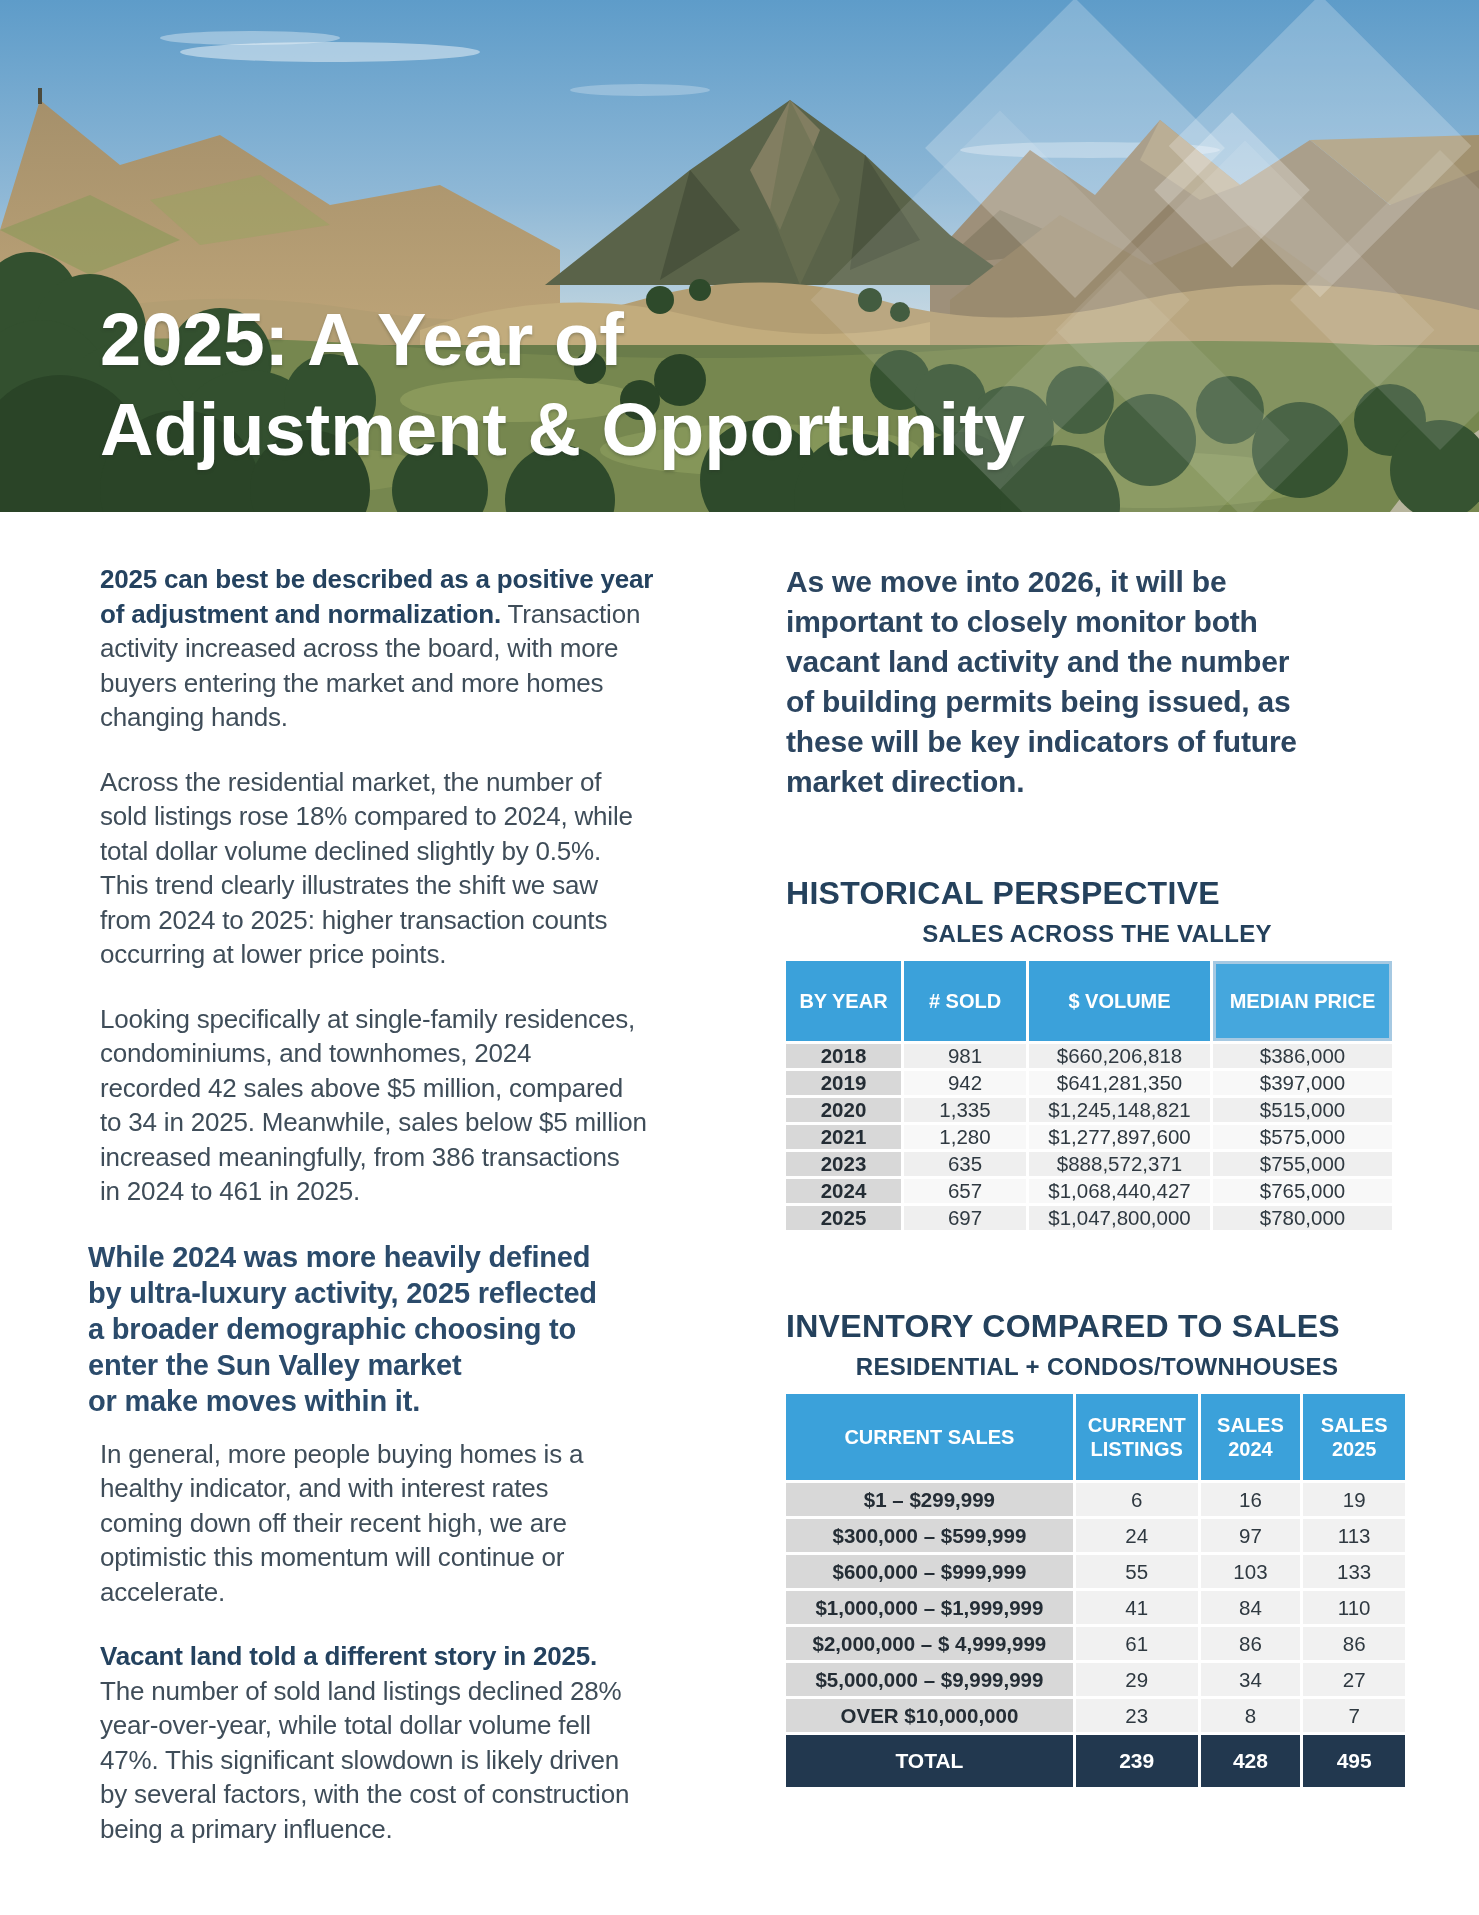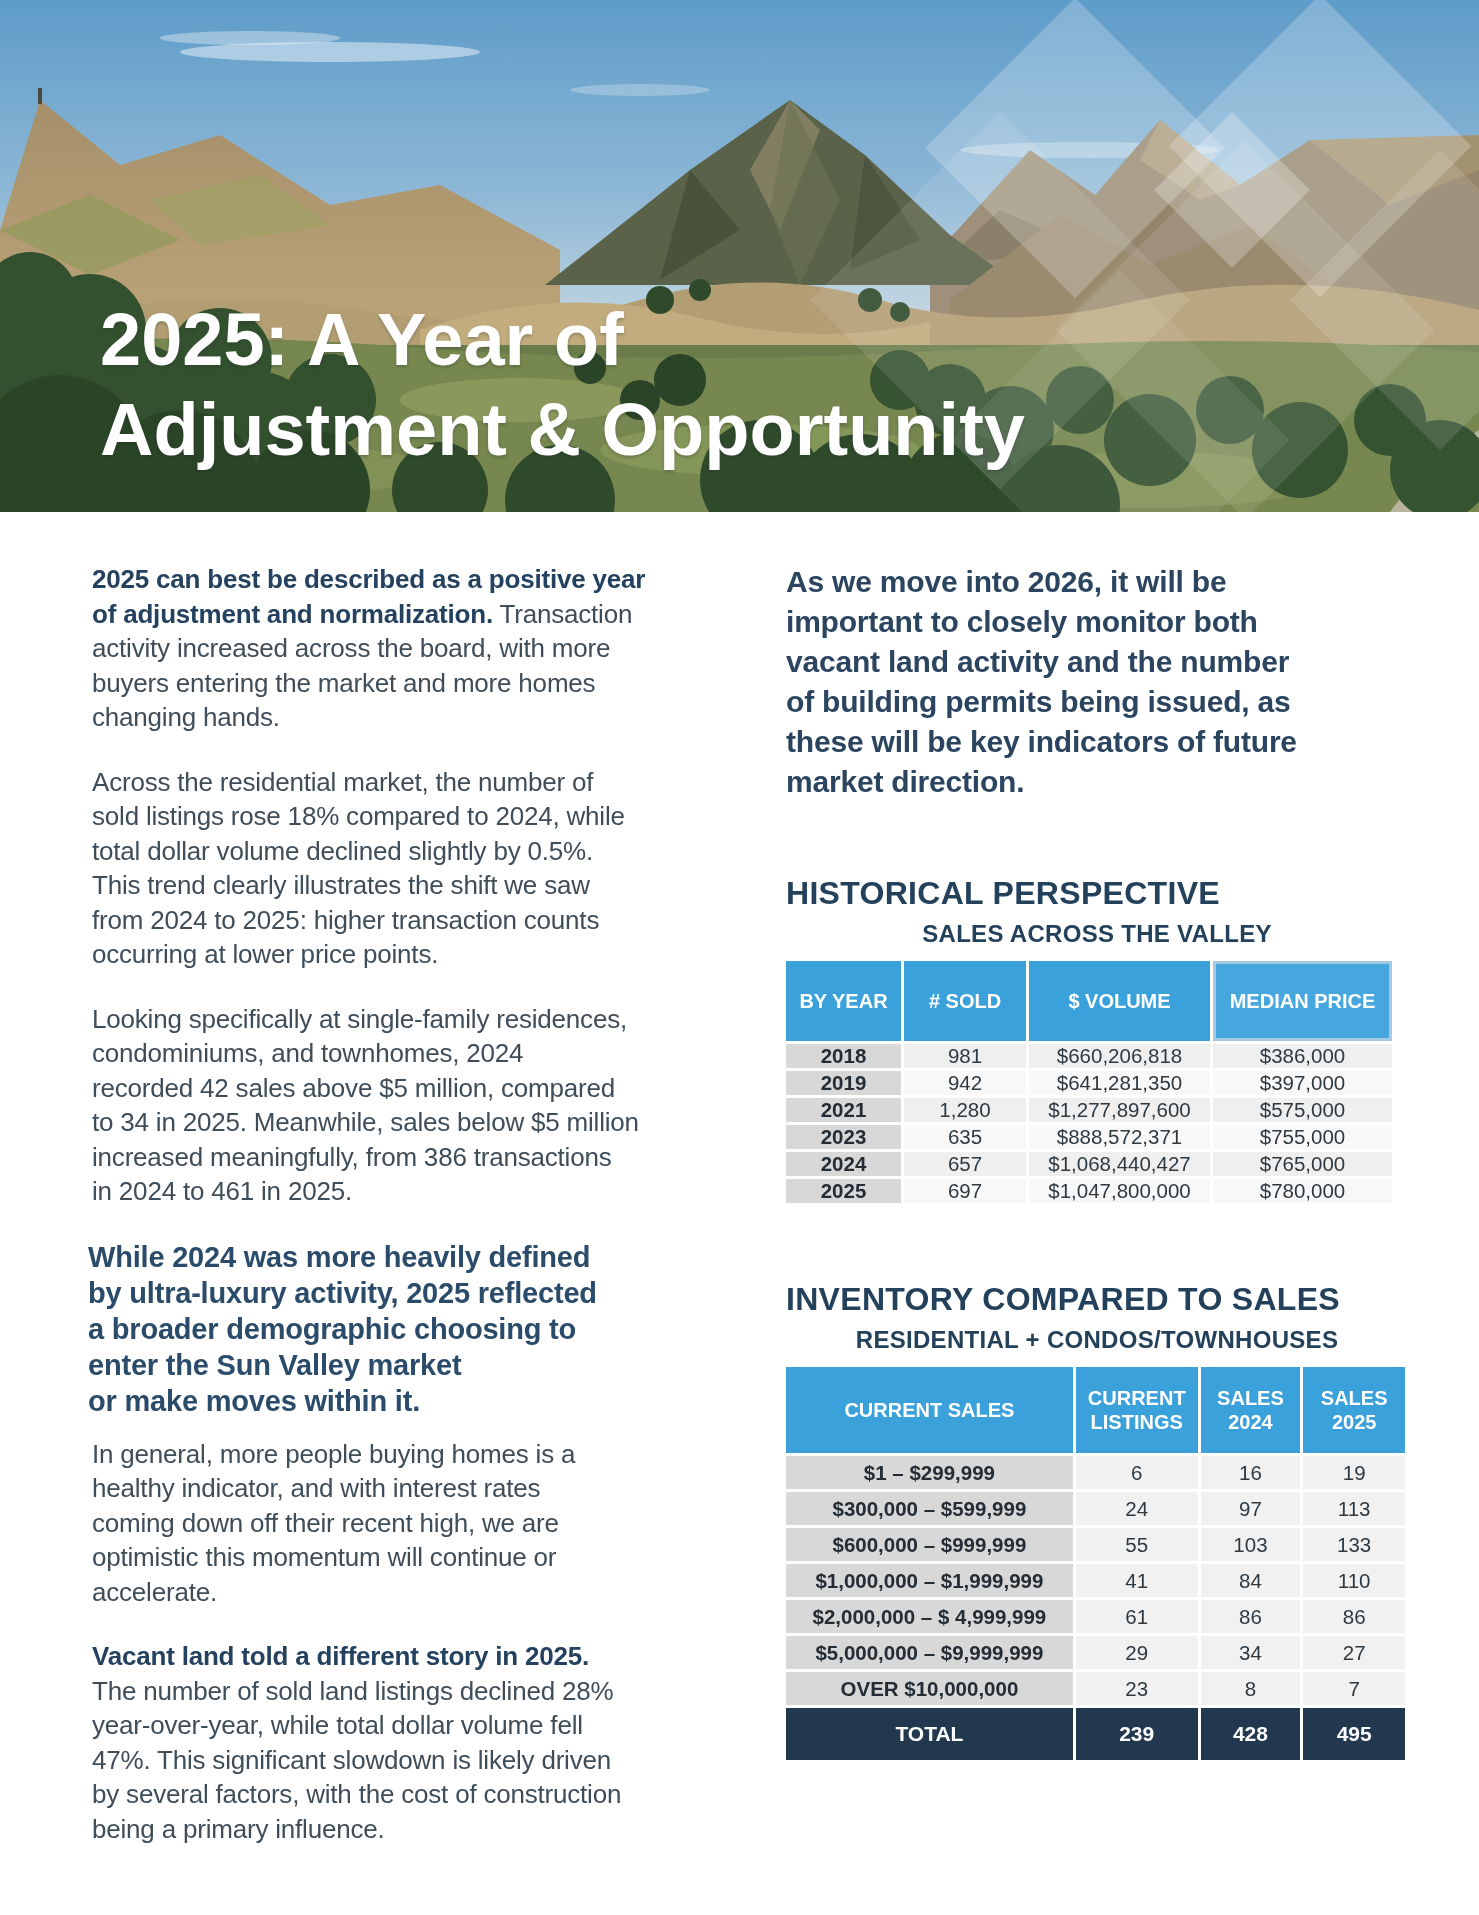--- a/index.html
+++ b/index.html
@@ -9,21 +9,21 @@
   
   .hero{position:absolute;left:0;top:0;width:1479px;height:512px;overflow:hidden;}
   .hero svg{display:block;}
   .hero-title{position:absolute;left:100px;top:295px;margin:0;color:#ffffff;
     font-weight:bold;font-size:74px;line-height:90px;letter-spacing:0px;
     white-space:pre-line;text-shadow:0 2px 3px rgba(40,50,40,.30);}
 
   
   .col-left{position:absolute;left:88px;top:562px;width:604px;
     color:#3F4D59;font-size:26px;line-height:34.5px;letter-spacing:-0.2px;}
-  .col-left p{margin:0 0 30px 4px;white-space:pre-line;}
+  .col-left p{margin:0 0 30px 12px;white-space:pre-line;}
   .lead{font-weight:bold;color:#24425F;}
   .bold-block{font-weight:bold;color:#2B4B6B;font-size:29px;line-height:36px;
     margin:16px 0 18px 0 !important;letter-spacing:-0.2px;}
 
   
   .col-right{position:absolute;left:786px;top:562px;width:622px;}
   .intro{margin:0;font-weight:bold;color:#2B4560;font-size:30px;line-height:40px;
     white-space:pre-line;letter-spacing:-0.2px;}
   .sec-heading{margin:74px 0 0 0;color:#24415C;font-size:32px;line-height:34px;
     font-weight:bold;letter-spacing:0.3px;}
@@ -234,20 +234,26 @@
             <td>$660,206,818</td>
             <td>$386,000</td>
           </tr>
           <tr>
             <td class="c0">2019</td>
             <td>942</td>
             <td>$641,281,350</td>
             <td>$397,000</td>
           </tr>
           <tr>
+            <td class="c0">2020</td>
+            <td>1,335</td>
+            <td>$1,245,148,821</td>
+            <td>$515,000</td>
+          </tr>
+          <tr>
             <td class="c0">2021</td>
             <td>1,280</td>
             <td>$1,277,897,600</td>
             <td>$575,000</td>
           </tr>
           <tr>
             <td class="c0">2023</td>
             <td>635</td>
             <td>$888,572,371</td>
             <td>$755,000</td>

